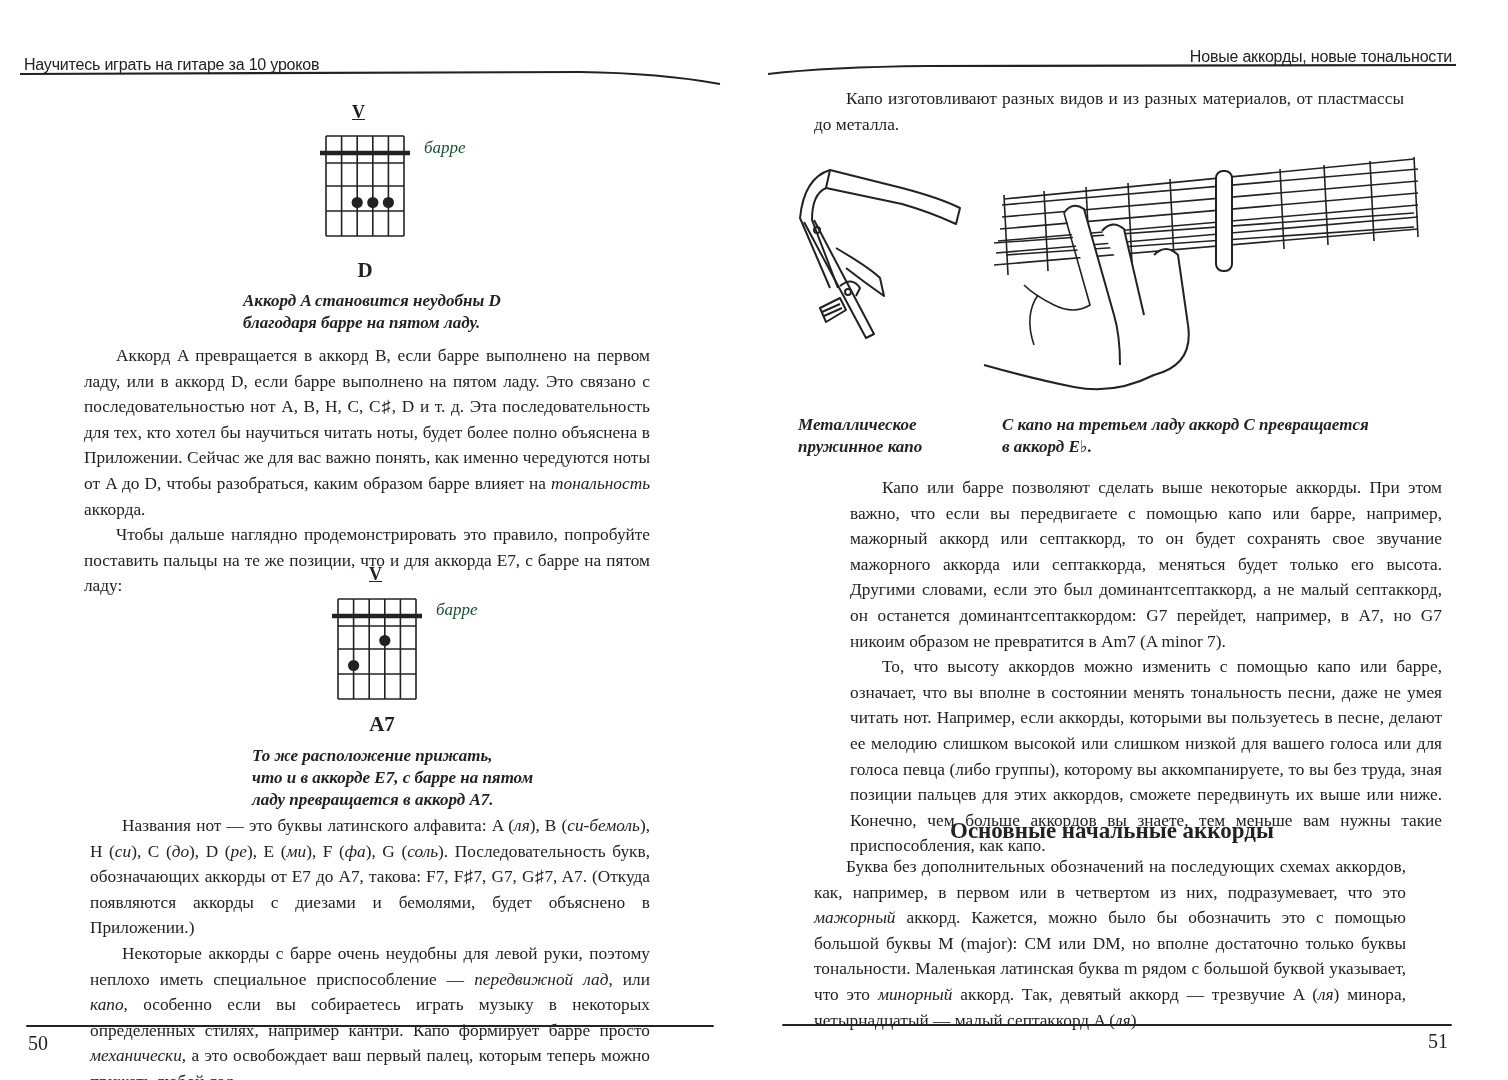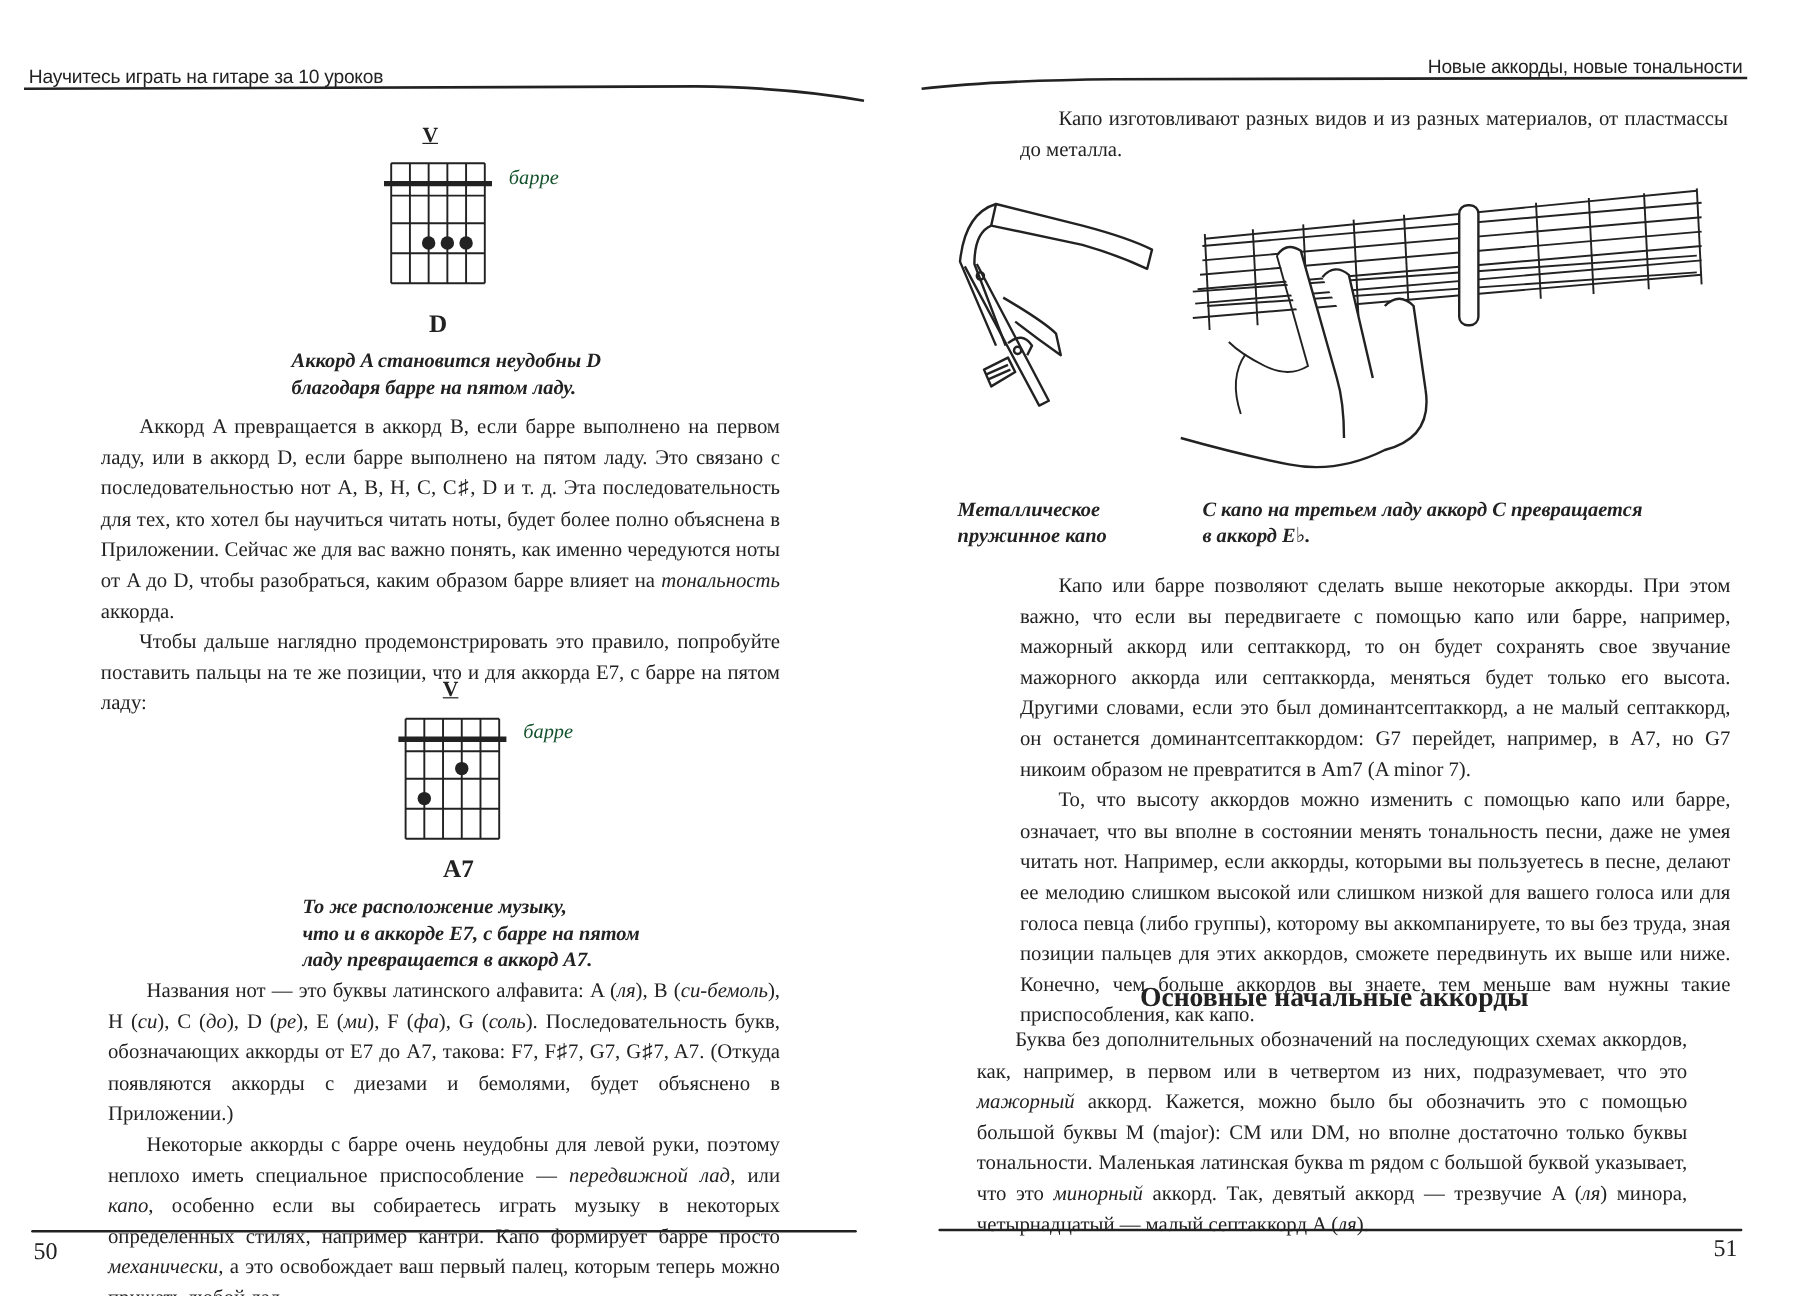--- a/index.html
+++ b/index.html
@@ -75,41 +75,41 @@
       <line x1="10" y1="81" x2="88" y2="81" stroke="#222" stroke-width="1.6"></line>
       <line x1="10" y1="106" x2="88" y2="106" stroke="#222" stroke-width="1.6"></line>
       <line x1="4" y1="23" x2="94" y2="23" stroke="#222" stroke-width="4.5"></line>
       <line x1="10" y1="33" x2="88" y2="33" stroke="#222" stroke-width="1.6"></line>
       <circle cx="56.8" cy="47.5" r="5.6" fill="#222"></circle>
       <circle cx="25.6" cy="72.5" r="5.6" fill="#222"></circle>
     </svg>
   <div class="barre-label" style="left:436px;top:600px;">барре</div>
   <div class="chord-name" style="left:352px;top:712px;width:60px;">A7</div>
   <div class="caption" style="left:252px;top:745px;">
-    <div>То же расположение музыку,</div>
+    <div>То же расположение прижать,</div>
     <div>что и в аккорде E7, с барре на пятом</div>
     <div>ладу превращается в аккорд A7.</div>
   </div>
 
   <div class="body-text" style="left:90px;top:813px;width:560px;">
     <p id="lp3"><span>Названия нот — это буквы латинского алфавита: A (</span><i>ля</i><span>), B (</span><i>си-бемоль</i><span>), H (</span><i>си</i><span>), C (</span><i>до</i><span>), D (</span><i>ре</i><span>), E (</span><i>ми</i><span>), F (</span><i>фа</i><span>), G (</span><i>соль</i><span>). Последовательность букв, обозначающих аккорды от E7 до A7, такова: F7, F♯7, G7, G♯7, A7. (Откуда появляются аккорды с диезами и бемолями, будет объяснено в Приложении.)</span></p>
     <p id="lp4"><span>Некоторые аккорды с барре очень неудобны для левой руки, поэтому неплохо иметь специальное приспособление — </span><i>передвижной лад</i><span>, или </span><i>капо</i><span>, особенно если вы собираетесь играть музыку в некоторых определенных стилях, например кантри. Капо формирует барре просто </span><i>механически</i><span>, а это освобождает ваш первый палец, которым теперь можно прижать любой лад.</span></p>
   </div>
 
   <div class="rule" style="left:26px;top:1025px;width:688px;"></div>
   <div class="folio" style="left:28px;top:1032px;">50</div>
 </div>
 
 <div class="page page-right">
   <div class="running-head" style="right:56px;top:48px;">Новые аккорды, новые тональности</div>
   <svg style="left:14px;top:62px;" width="690" height="20">
     <path d="M0 12 Q60 5 160 4 L688 3" stroke="#222" stroke-width="2.2" fill="none"></path>
   </svg>
 
-  <div class="body-text" style="left:60px;top:86px;width:590px;margin-left:36px;">
+  <div class="body-text" style="left:60px;top:86px;width:590px;">
     <p>Капо изготовливают разных видов и из разных материалов, от пластмассы до металла.</p>
   </div>
 
   <svg style="left:36px;top:158px;" width="170" height="210">
     <g stroke="#222" stroke-width="2" fill="none" stroke-linejoin="round">
       <path d="M40 12 L112 30 Q150 40 170 50 L166 66 Q140 54 112 46 L36 30 Z"></path>
       <path d="M40 12 Q14 20 10 60 L40 130"></path>
       <path d="M36 30 Q22 36 22 62 L48 130"></path>
       <path d="M14 64 L76 180 L84 176 L24 62"></path>
       <path d="M46 90 Q80 110 90 120 L94 138 Q74 124 56 110"></path>

